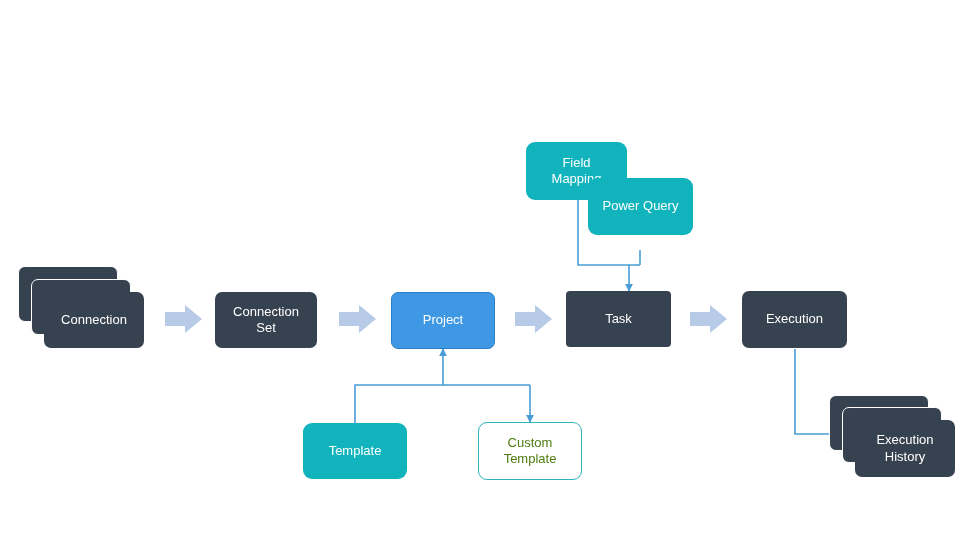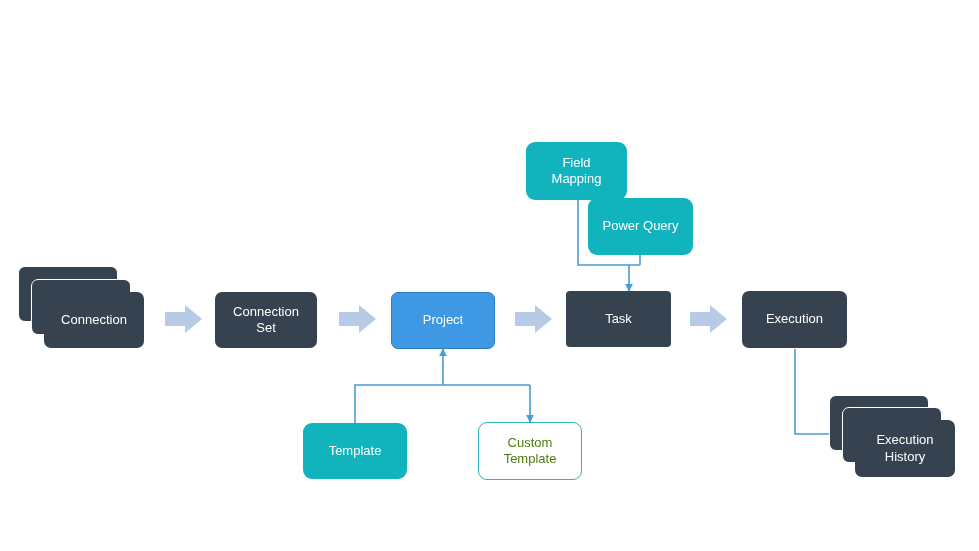--- a/index.html
+++ b/index.html
@@ -127,21 +127,21 @@
   </div>
 
   <div class="node dark" style="left:742px; top:291px; width:105px; height:57px;">
     <span>Execution</span>
   </div>
 
   <div class="node teal" style="left:526px; top:142px; width:101px; height:58px;">
     <span>Field Mapping</span>
   </div>
 
-  <div class="node teal" style="left:588px; top:198px; width:105px; height:57px;">
+  <div class="node teal" style="left:588px; top:178px; width:105px; height:57px;">
     <span>Power Query</span>
   </div>
 
   <div class="node teal" style="left:303px; top:423px; width:104px; height:56px;">
     <span>Template</span>
   </div>
 
   <div class="node outline" style="left:478px; top:422px; width:104px; height:58px;">
     <span>Custom Template</span>
   </div>

